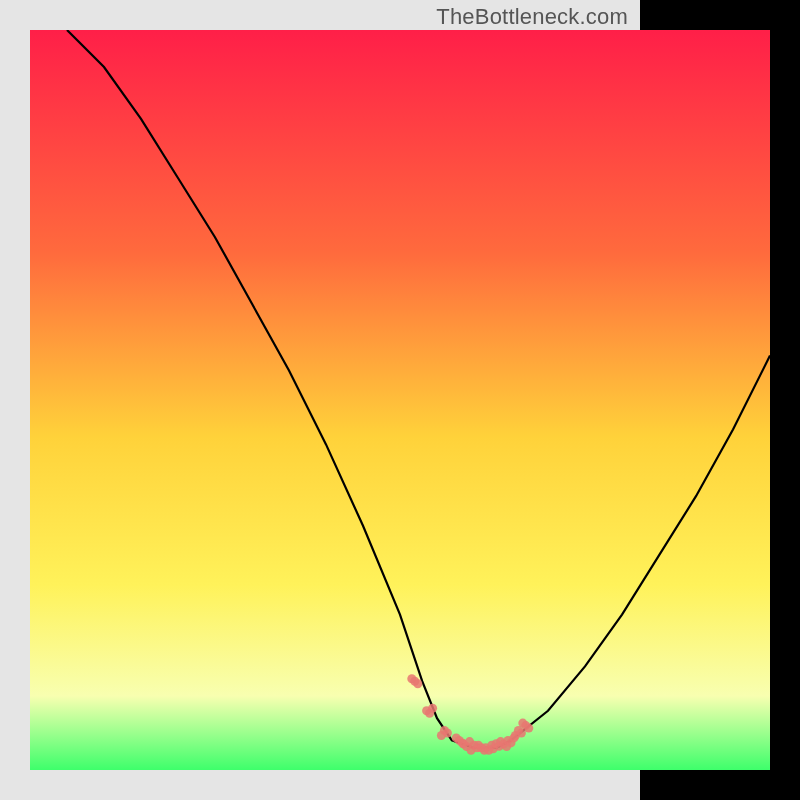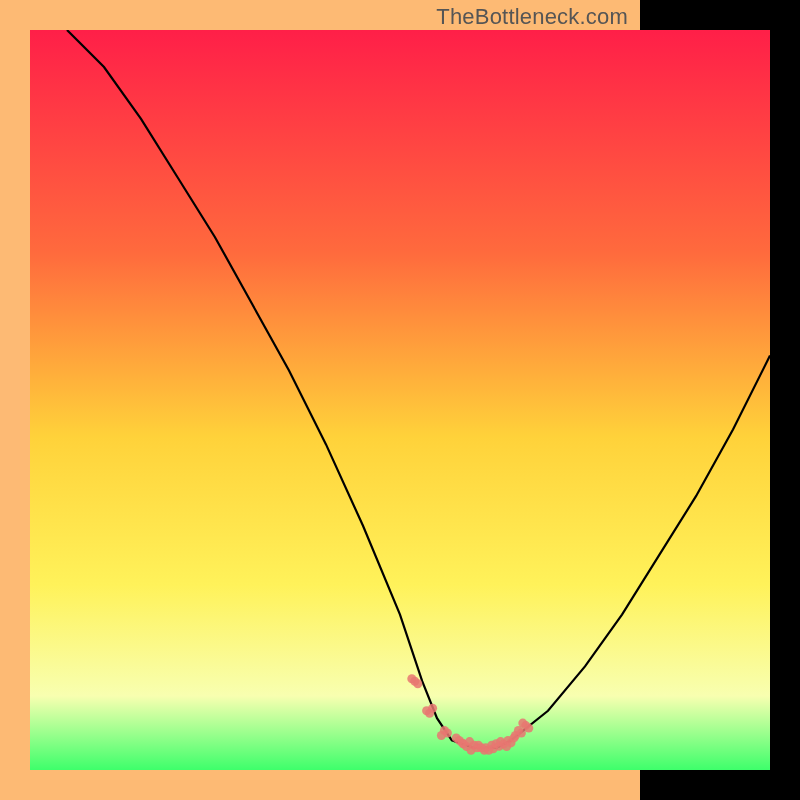--- a/index.html
+++ b/index.html
@@ -8,21 +8,21 @@
     background: #000;
     width: 800px;
     height: 800px;
     overflow: hidden;
     font-family: Arial, Helvetica, sans-serif;
   }
   .stage {
     position: relative;
     width: 640px;
     height: 800px;
-    background: #fdba74;
+    background: #e5e5e5;
   }
   .watermark {
     position: absolute;
     top: 4px;
     right: 12px;
     color: #555;
     font-size: 22px;
     font-weight: 500;
     letter-spacing: 0.2px;
     z-index: 3;

